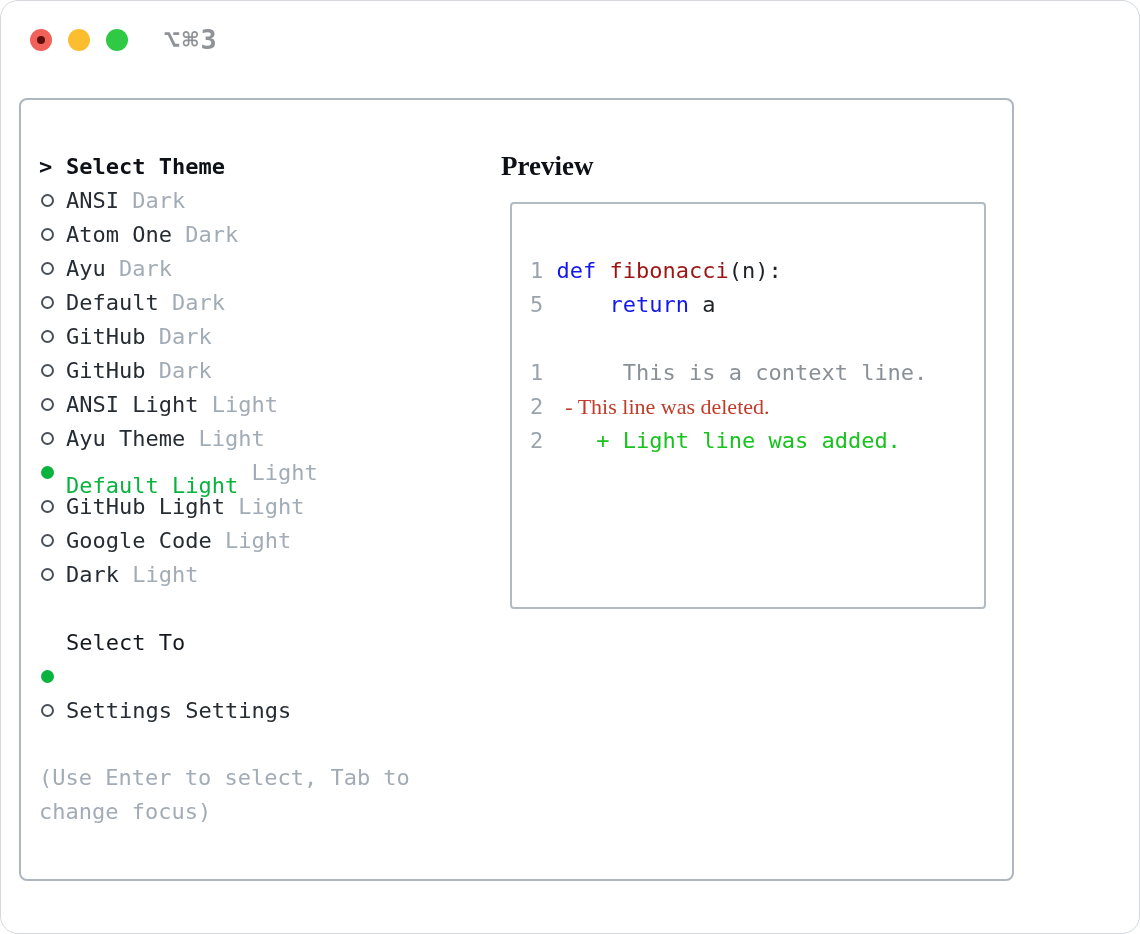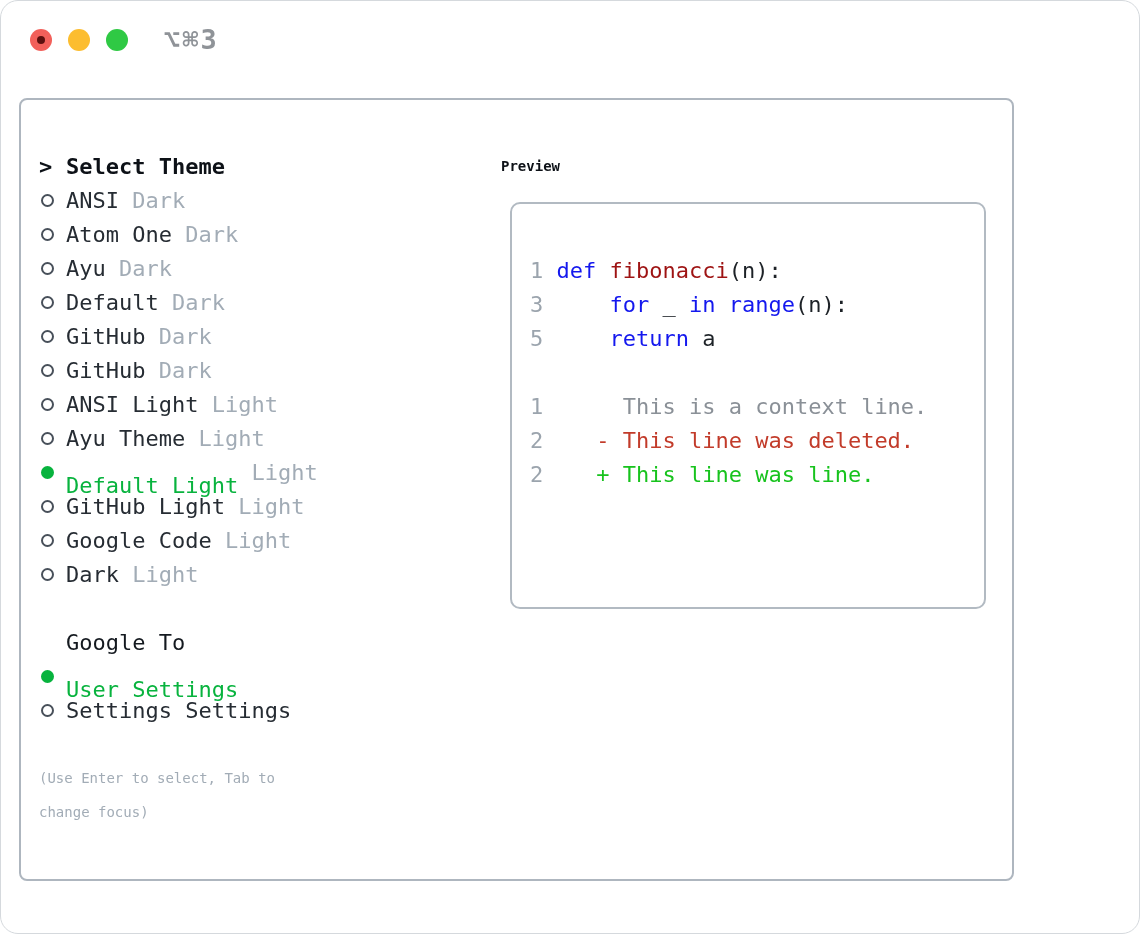--- a/index.html
+++ b/index.html
@@ -38,40 +38,40 @@
   .row .marker { width:27px; display:flex; align-items:center; flex:none; }
   .row.header .marker { font-weight:bold; color:var(--header-text); }
   .row.header .label { font-weight:bold; color:var(--header-text);text-align:center; }
   .row.section .label { color:var(--section-text); }
   .radio { width:13px; height:13px; border:2px solid var(--radio-ring); border-radius:50%; margin-left:2px; }
   .radio.sel { background:var(--accent-green); border-color:var(--accent-green); }
   .row .label.sel { color:var(--accent-green);margin-top:26px; }
   .variant { color:var(--muted); margin-left:1ch; }
   .spacer { height:34px; }
   .hint {
-    margin-top:34px; width:29ch; font-size:14px; line-height:34px; color:var(--muted);
+    margin-top:34px; width:29ch; font-size:22px; line-height:34px; color:var(--muted);
   }
 
   
   .preview-title {
     position:absolute; left:480px; top:49px; height:34px; line-height:34px;
-    font-size:14px; font-weight:bold; color:var(--header-text);
+    font-size:27px; font-weight:bold; color:var(--header-text);font-family:Liberation Serif, serif;
   }
   .preview-box {
     position:absolute; left:489px; top:102px; width:476px; height:407px;
-    border:2px solid var(--preview-border); border-radius:10px; background:#fff;
+    border:2px solid var(--preview-border); border-radius:4px; background:#fff;
   }
   .code { position:absolute; left:18px; top:50px; }
   .line { white-space:pre; height:34px; line-height:34px; font-size:22px; color:var(--code-text); }
   .ln  { color:var(--line-number); }
   .kw  { color:var(--keyword-blue); }
   .fn  { color:var(--function-red); }
   .txt { color:var(--code-text); }
   .ctx { color:var(--context-gray); }
-  .del { color:var(--deleted-red); }
+  .del { color:var(--deleted-red);font-family:Liberation Serif, serif; }
   .add { color:var(--added-green); }
 </style>
 </head>
 <body>
 
 <div class="window">
 
   <div class="titlebar">
     <button class="light close">
         <span class="dot"></span>
@@ -92,35 +92,34 @@
         <div class="row theme"><span class="marker"><span class="radio"></span></span><span class="label">Default</span><span class="variant">Dark</span></div>
         <div class="row theme"><span class="marker"><span class="radio"></span></span><span class="label">GitHub</span><span class="variant">Dark</span></div>
         <div class="row theme"><span class="marker"><span class="radio"></span></span><span class="label">GitHub</span><span class="variant">Dark</span></div>
         <div class="row theme"><span class="marker"><span class="radio"></span></span><span class="label">ANSI Light</span><span class="variant">Light</span></div>
         <div class="row theme"><span class="marker"><span class="radio"></span></span><span class="label">Ayu Theme</span><span class="variant">Light</span></div>
         <div class="row theme"><span class="marker"><span class="radio sel"></span></span><span class="label sel">Default Light</span><span class="variant">Light</span></div>
         <div class="row theme"><span class="marker"><span class="radio"></span></span><span class="label">GitHub Light</span><span class="variant">Light</span></div>
         <div class="row theme"><span class="marker"><span class="radio"></span></span><span class="label">Google Code</span><span class="variant">Light</span></div>
         <div class="row theme"><span class="marker"><span class="radio"></span></span><span class="label">Dark</span><span class="variant">Light</span></div>
         <div class="spacer"></div>
-        <div class="row section"><span class="marker"></span><span class="label">Google To</span></div>
-        <div class="row option"><span class="marker"><span class="radio sel"></span></span><span class="label sel">User Settings</span></div>
+        <div class="row section"><span class="marker"></span><span class="label">Select To</span></div>
+        <div class="row option"><span class="marker"><span class="radio sel"></span></span></div>
         <div class="row option"><span class="marker"><span class="radio"></span></span><span class="label">Settings Settings</span></div>
         <div class="hint">(Use Enter to select, Tab to change focus)</div>
     </div>
 
     <div class="preview-title">Preview</div>
 
     <div class="preview-box">
       <div class="code">
 
       <div class="line"><span class="ln">1</span><span class="txt"> </span><span class="kw">def</span><span class="txt"> </span><span class="fn">fibonacci</span><span class="txt">(n):</span></div>
-          <div class="line"><span class="ln">3</span><span class="txt">     </span><span class="kw">for</span><span class="txt"> _ </span><span class="kw">in</span><span class="txt"> </span><span class="kw">range</span><span class="txt">(n):</span></div>
           <div class="line"><span class="ln">5</span><span class="txt">     </span><span class="kw">return</span><span class="txt"> a</span></div>
           <div class="line">&nbsp;</div>
           <div class="line"><span class="ln">1</span><span class="ctx">      This is a context line.</span></div>
           <div class="line"><span class="ln">2</span><span class="del">    - This line was deleted.</span></div>
-          <div class="line"><span class="ln">2</span><span class="add">    + This line was line.</span></div>
+          <div class="line"><span class="ln">2</span><span class="add">    + Light line was added.</span></div>
         </div>
     </div>
 
   </div>
 </div>
 
 </body></html>

